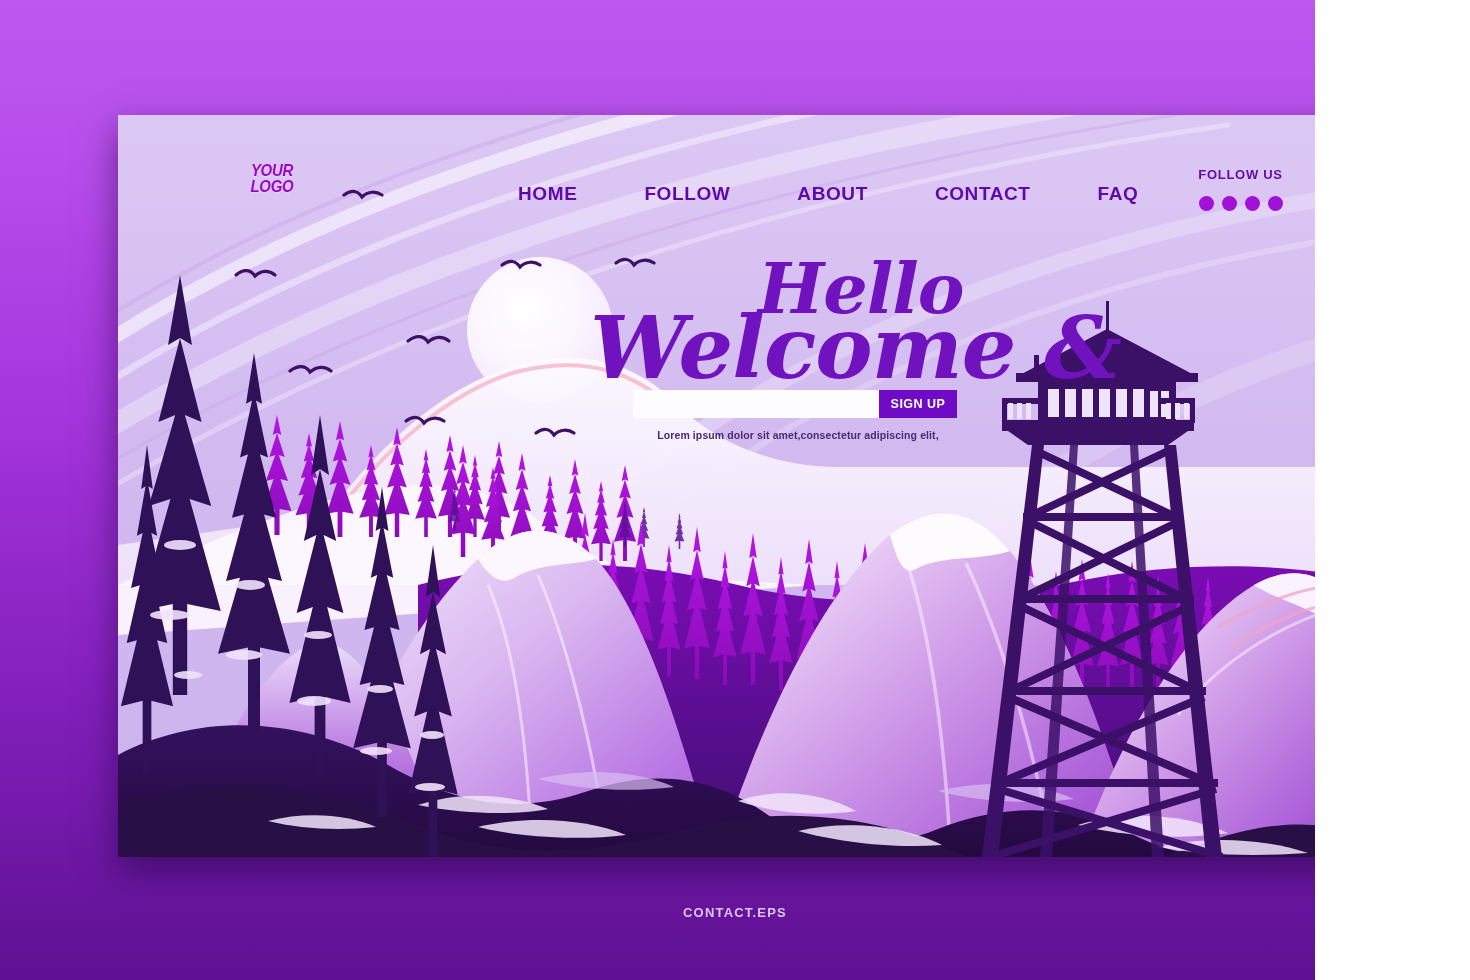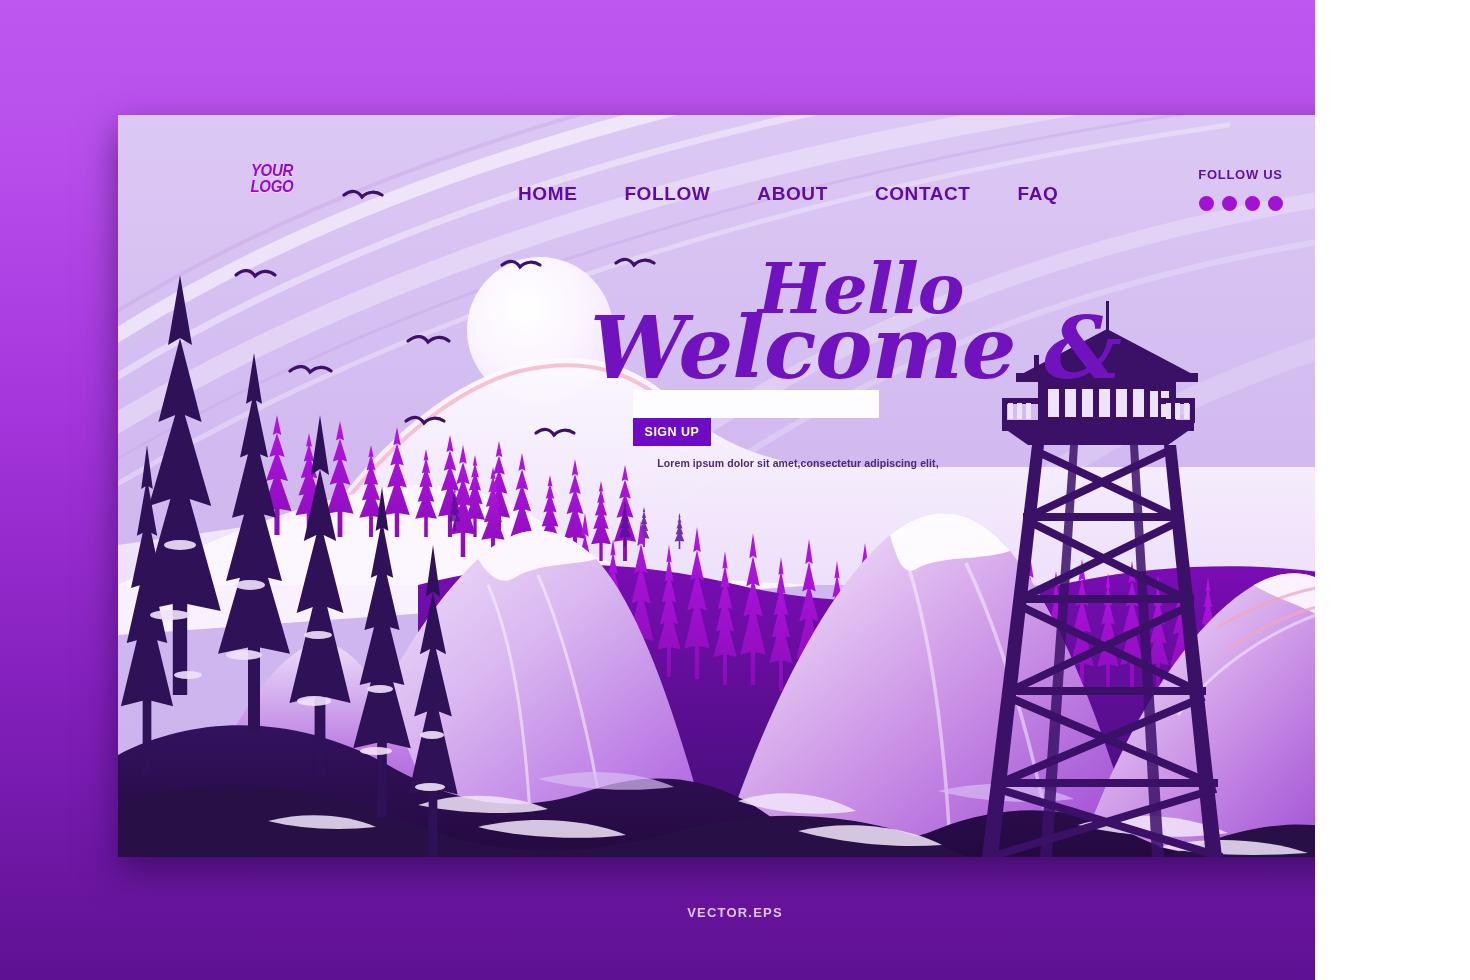--- a/index.html
+++ b/index.html
@@ -35,21 +35,21 @@
     background:radial-gradient(circle at 35% 30%, #b415e0, #9708c4 70%, #8a07b4);
     margin:0 auto 3px;
   }
   #logo .ltxt {
     font-weight:bold; font-style:italic; color:#9b07cb;
     font-size:17px; line-height:.95; letter-spacing:-.3px;
     transform:scaleX(.88); text-shadow:0 1px 0 rgba(255,255,255,.35);
   }
   #nav {
     position:absolute; left:400px; top:68px;
-    display:flex; gap:47px; align-items:center;
+    display:flex; gap:67px; align-items:center;
   }
   #nav a {
     font-size:19px; font-weight:bold; color:#5f09a8;
     letter-spacing:.6px; text-decoration:none; white-space:nowrap;
   }
   #follow { position:absolute; left:1070px; top:52px; width:105px; text-align:center; }
   #follow .ftxt {
     font-size:13px; font-weight:bold; color:#5f0fa4;
     letter-spacing:.7px; margin-bottom:14px;
   }
@@ -63,21 +63,21 @@
   .script {
     font-family:"DejaVu Serif", serif;
     font-style:italic; font-weight:bold;
     color:#7013bf; white-space:nowrap;
     letter-spacing:-1px;
   }
   #hl1 { position:absolute; left:640px; top:132px; font-size:70px; }
   #hl2 { position:absolute; left:472px; top:182px; font-size:86px; }
   
   #form { position:absolute; left:515px; top:275px; z-index:45; }
-  #form .row { display:flex; align-items:flex-start;flex-direction:column; }
+  #form .row { display:flex; align-items:flex-end; }
   #email {
     width:246px; height:28px; border:none; outline:none;
     background:#fdfcff; font-size:12px; padding:0 8px;
     font-family:"Liberation Sans", sans-serif; color:#3a2a52;
   }
   #signup {
     width:78px; height:28px; border:none; cursor:pointer;
     background:#6f0bc4; color:#fff;
     font-size:12.5px; font-weight:bold; letter-spacing:.5px;
     font-family:"Liberation Sans", sans-serif;
@@ -436,14 +436,14 @@
         <input id="email" type="text" placeholder="" style="">
         <button id="signup">SIGN UP</button>
       </div>
       <div id="blurb">
         <div>Lorem ipsum dolor sit amet,consectetur adipiscing elit,</div>
       </div>
     </div>
 
   </div>
 
-  <div id="footer">VECTOR.EPS</div>
+  <div id="footer">CONTACT.EPS</div>
 </div>
 
 </body></html>

